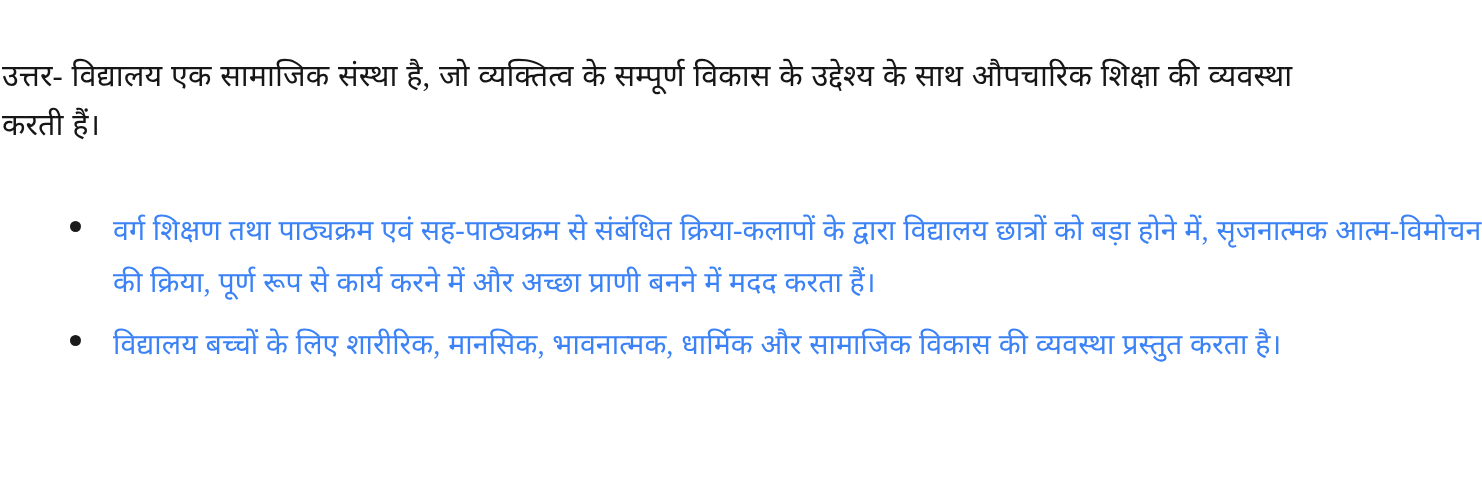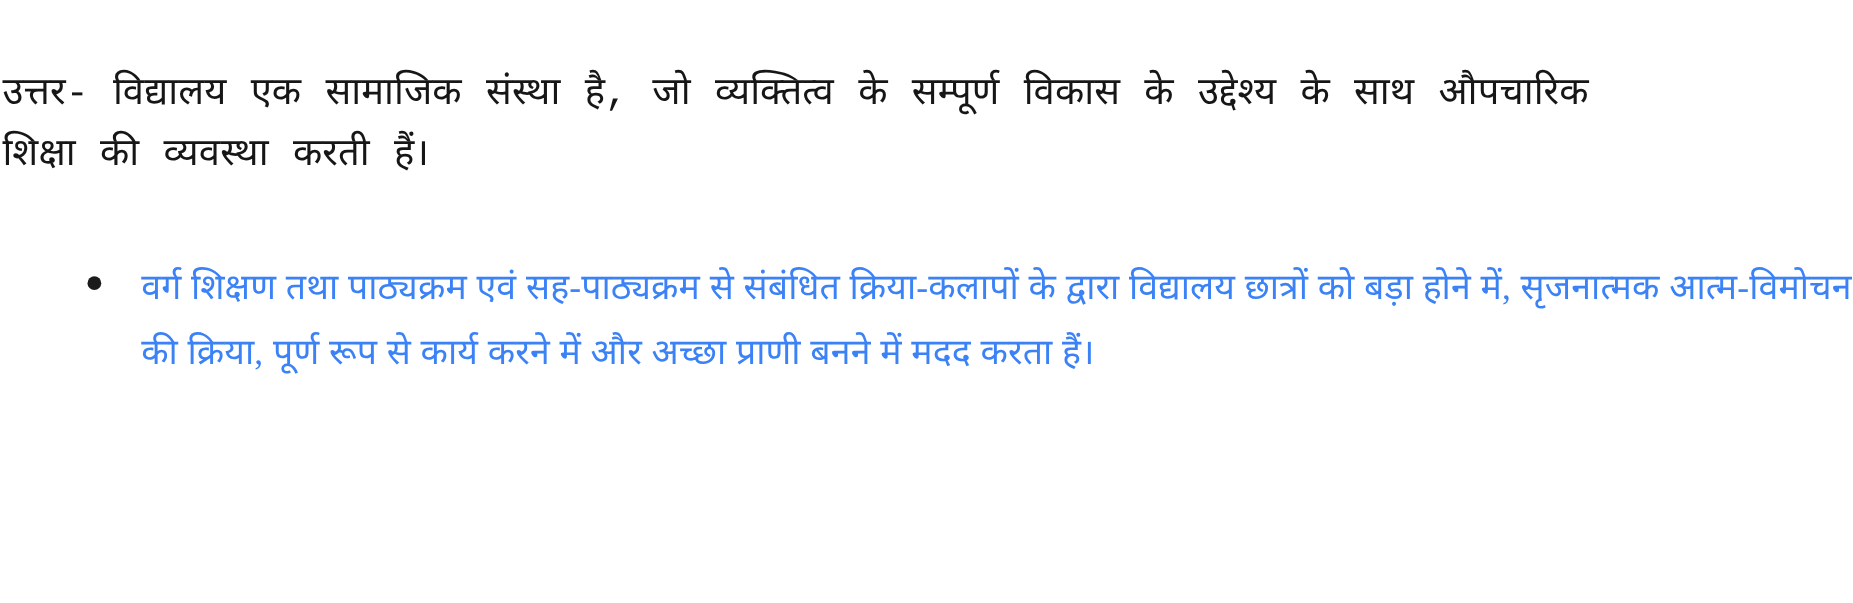--- a/index.html
+++ b/index.html
@@ -21,21 +21,20 @@
     height: 482px;
     box-sizing: border-box;
     padding: 0;
     background: #ffffff;
   }
   .answer-block {
     position: absolute;
     top: 52px;
     left: 0px;
     width: 1307px;
-    font-family: Liberation Mono, monospace;
   }
   .answer-paragraph {
     font-size: 30.5px;
     line-height: 1.62;
     letter-spacing: 0.1px;
     color: #161616;
     margin: 0;
     padding: 0 6px 0 2px;
     text-align: left;
     word-spacing: 1px;
@@ -88,16 +87,20 @@
 
   <div class="answer-block">
     <p class="answer-paragraph">उत्तर- विद्यालय एक सामाजिक संस्था है, जो व्यक्तित्व के सम्पूर्ण विकास के उद्देश्य के साथ औपचारिक शिक्षा की व्यवस्था करती हैं।</p>
   </div>
 
   <ul class="bullet-list">
     <li class="bullet-item">
       <span class="bullet-marker"></span>
       <span class="bullet-text">वर्ग शिक्षण तथा पाठ्यक्रम एवं सह-पाठ्यक्रम से संबंधित क्रिया-कलापों के द्वारा विद्यालय छात्रों को बड़ा होने में, सृजनात्मक आत्म-विमोचन की क्रिया, पूर्ण रूप से कार्य करने में और अच्छा प्राणी बनने में मदद करता हैं।</span>
     </li>
+    <li class="bullet-item">
+      <span class="bullet-marker"></span>
+      <span class="bullet-text">विद्यालय बच्चों के लिए शारीरिक, मानसिक, भावनात्मक, धार्मिक और सामाजिक विकास की व्यवस्था प्रस्तुत करता है।</span>
+    </li>
   </ul>
 
   <div class="spacer-bottom"></div>
 </div>
 
 </body></html>

